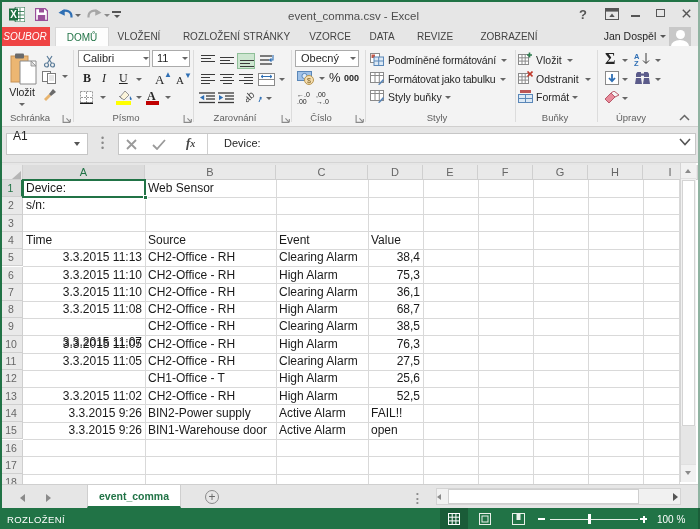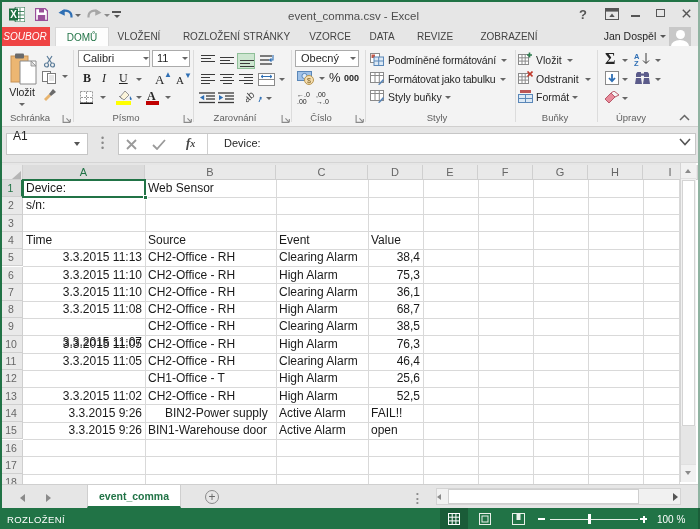--- a/index.html
+++ b/index.html
@@ -451,30 +451,30 @@
 <div class="celltxt" style="position:absolute;left:145px;top:155.4px;width:131px;height:17.3px;line-height:17px;text-align:left;padding:0 3px;white-space:nowrap;">CH2-Office - RH</div>
 <div class="celltxt" style="position:absolute;left:276px;top:155.4px;width:92px;height:17.3px;line-height:17px;text-align:left;padding:0 3px;white-space:nowrap;">Clearing Alarm</div>
 <div class="celltxt" style="position:absolute;left:368px;top:155.4px;width:55px;height:17.3px;line-height:17px;text-align:right;padding:0 3px;white-space:nowrap;">38,5</div>
 <div class="celltxt" style="position:absolute;left:23px;top:172.7px;width:122px;height:17.3px;line-height:17px;text-align:right;padding:0 3px;white-space:nowrap;">3.3.2015 11:05</div>
 <div class="celltxt" style="position:absolute;left:145px;top:172.7px;width:131px;height:17.3px;line-height:17px;text-align:left;padding:0 3px;white-space:nowrap;">CH2-Office - RH</div>
 <div class="celltxt" style="position:absolute;left:276px;top:172.7px;width:92px;height:17.3px;line-height:17px;text-align:left;padding:0 3px;white-space:nowrap;">High Alarm</div>
 <div class="celltxt" style="position:absolute;left:368px;top:172.7px;width:55px;height:17.3px;line-height:17px;text-align:right;padding:0 3px;white-space:nowrap;">76,3</div>
 <div class="celltxt" style="position:absolute;left:23px;top:190.0px;width:122px;height:17.3px;line-height:17px;text-align:right;padding:0 3px;white-space:nowrap;">3.3.2015 11:05</div>
 <div class="celltxt" style="position:absolute;left:145px;top:190.0px;width:131px;height:17.3px;line-height:17px;text-align:left;padding:0 3px;white-space:nowrap;">CH2-Office - RH</div>
 <div class="celltxt" style="position:absolute;left:276px;top:190.0px;width:92px;height:17.3px;line-height:17px;text-align:left;padding:0 3px;white-space:nowrap;">Clearing Alarm</div>
-<div class="celltxt" style="position:absolute;left:368px;top:190.0px;width:55px;height:17.3px;line-height:17px;text-align:right;padding:0 3px;white-space:nowrap;">46,4</div>
+<div class="celltxt" style="position:absolute;left:368px;top:190.0px;width:55px;height:17.3px;line-height:17px;text-align:right;padding:0 3px;white-space:nowrap;">27,5</div>
 <div class="celltxt" style="position:absolute;left:145px;top:207.3px;width:131px;height:17.3px;line-height:17px;text-align:left;padding:0 3px;white-space:nowrap;">CH1-Office - T</div>
 <div class="celltxt" style="position:absolute;left:276px;top:207.3px;width:92px;height:17.3px;line-height:17px;text-align:left;padding:0 3px;white-space:nowrap;">High Alarm</div>
 <div class="celltxt" style="position:absolute;left:368px;top:207.3px;width:55px;height:17.3px;line-height:17px;text-align:right;padding:0 3px;white-space:nowrap;">25,6</div>
 <div class="celltxt" style="position:absolute;left:23px;top:224.6px;width:122px;height:17.3px;line-height:17px;text-align:right;padding:0 3px;white-space:nowrap;">3.3.2015 11:02</div>
 <div class="celltxt" style="position:absolute;left:145px;top:224.6px;width:131px;height:17.3px;line-height:17px;text-align:left;padding:0 3px;white-space:nowrap;">CH2-Office - RH</div>
 <div class="celltxt" style="position:absolute;left:276px;top:224.6px;width:92px;height:17.3px;line-height:17px;text-align:left;padding:0 3px;white-space:nowrap;">High Alarm</div>
 <div class="celltxt" style="position:absolute;left:368px;top:224.6px;width:55px;height:17.3px;line-height:17px;text-align:right;padding:0 3px;white-space:nowrap;">52,5</div>
 <div class="celltxt" style="position:absolute;left:23px;top:241.9px;width:122px;height:17.3px;line-height:17px;text-align:right;padding:0 3px;white-space:nowrap;">3.3.2015 9:26</div>
-<div class="celltxt" style="position:absolute;left:162px;top:241.9px;width:131px;height:17.3px;line-height:17px;text-align:left;padding:0 3px;white-space:nowrap;">BIN2-Power supply</div>
+<div class="celltxt" style="position:absolute;left:145px;top:241.9px;width:131px;height:17.3px;line-height:17px;text-align:left;padding:0 3px;white-space:nowrap;">BIN2-Power supply</div>
 <div class="celltxt" style="position:absolute;left:276px;top:241.9px;width:92px;height:17.3px;line-height:17px;text-align:left;padding:0 3px;white-space:nowrap;">Active Alarm</div>
 <div class="celltxt" style="position:absolute;left:368px;top:241.9px;width:55px;height:17.3px;line-height:17px;text-align:left;padding:0 3px;white-space:nowrap;">FAIL!!</div>
 <div class="celltxt" style="position:absolute;left:23px;top:259.2px;width:122px;height:17.3px;line-height:17px;text-align:right;padding:0 3px;white-space:nowrap;">3.3.2015 9:26</div>
 <div class="celltxt" style="position:absolute;left:145px;top:259.2px;width:131px;height:17.3px;line-height:17px;text-align:left;padding:0 3px;white-space:nowrap;">BIN1-Warehouse door</div>
 <div class="celltxt" style="position:absolute;left:276px;top:259.2px;width:92px;height:17.3px;line-height:17px;text-align:left;padding:0 3px;white-space:nowrap;">Active Alarm</div>
 <div class="celltxt" style="position:absolute;left:368px;top:259.2px;width:55px;height:17.3px;line-height:17px;text-align:left;padding:0 3px;white-space:nowrap;">open</div>
 <div style="position:absolute;left:22px;top:16px;width:124px;height:19px;border:2px solid #217346;background:transparent;"></div>
 <div style="position:absolute;left:143px;top:32px;width:5px;height:5px;background:#217346;border:1px solid #fff;"></div>
 </div>
   <div id="vscroll">

